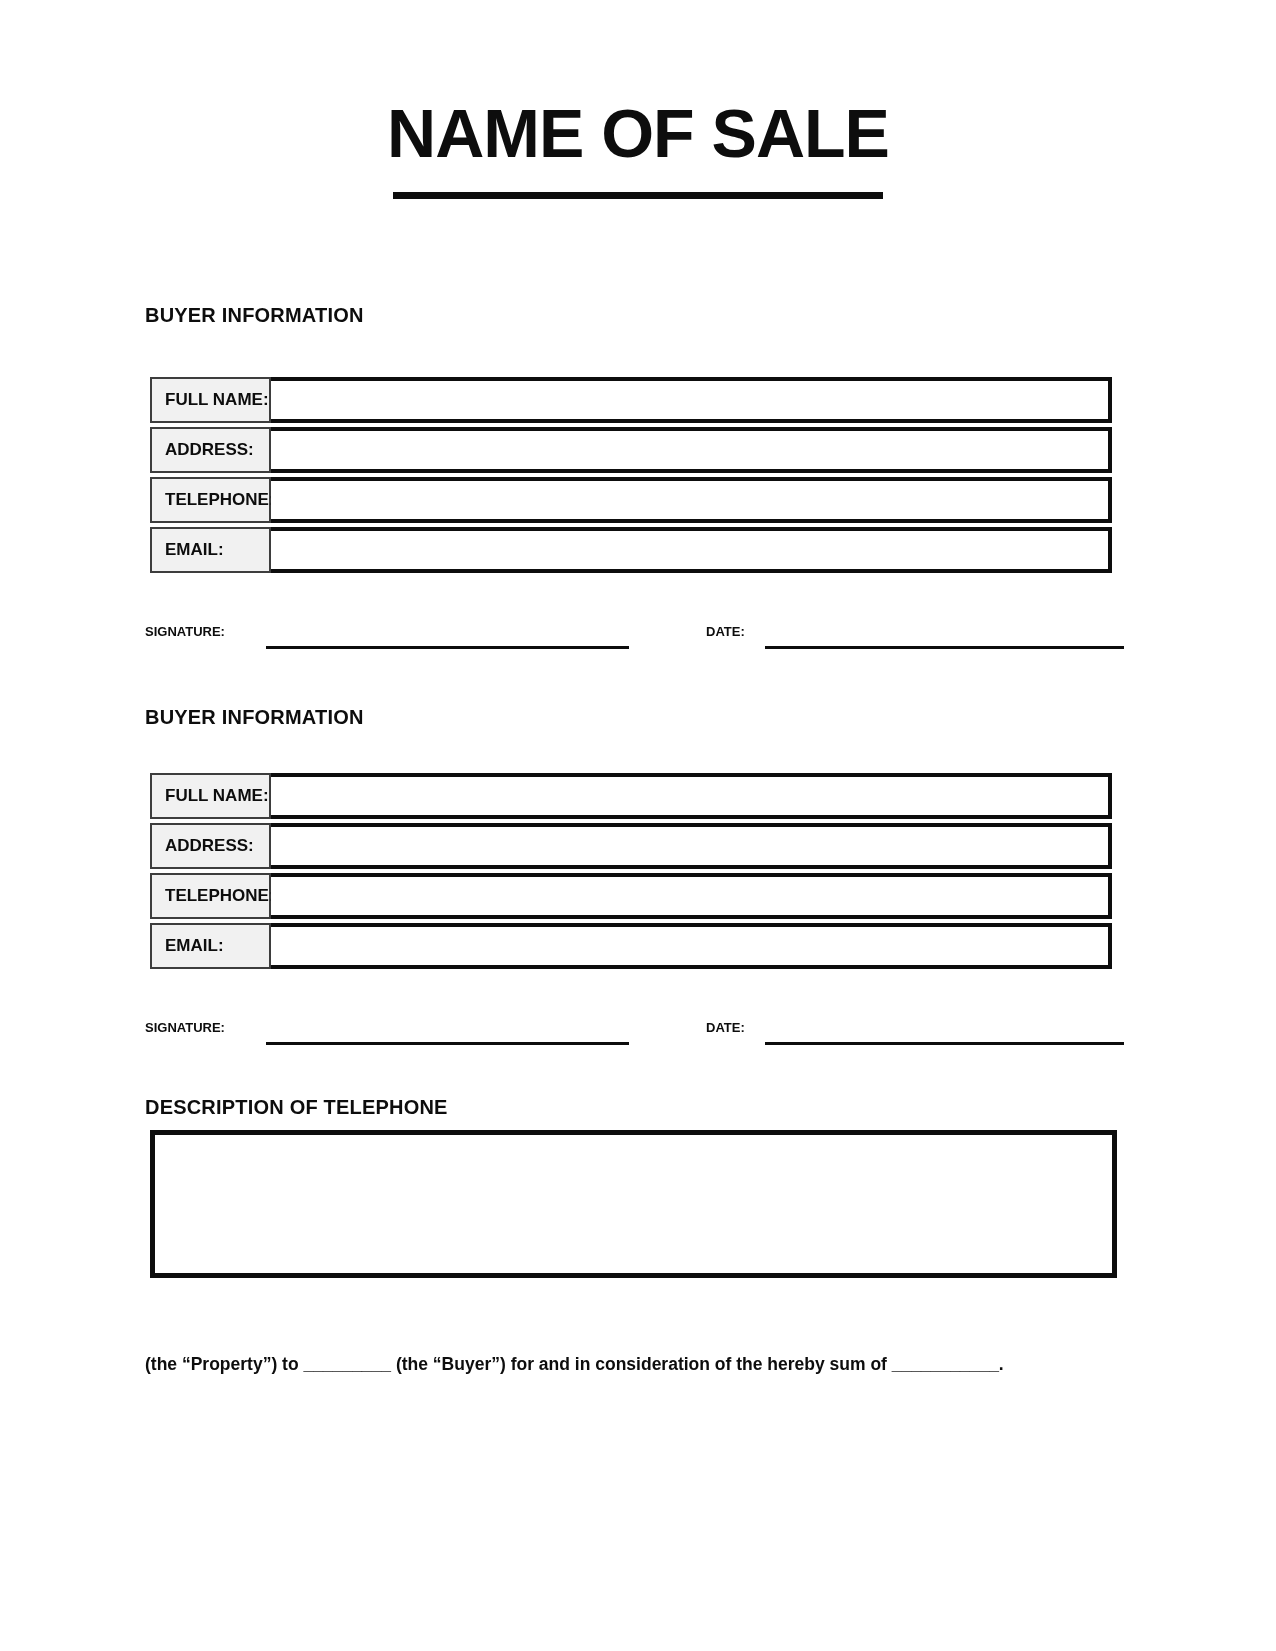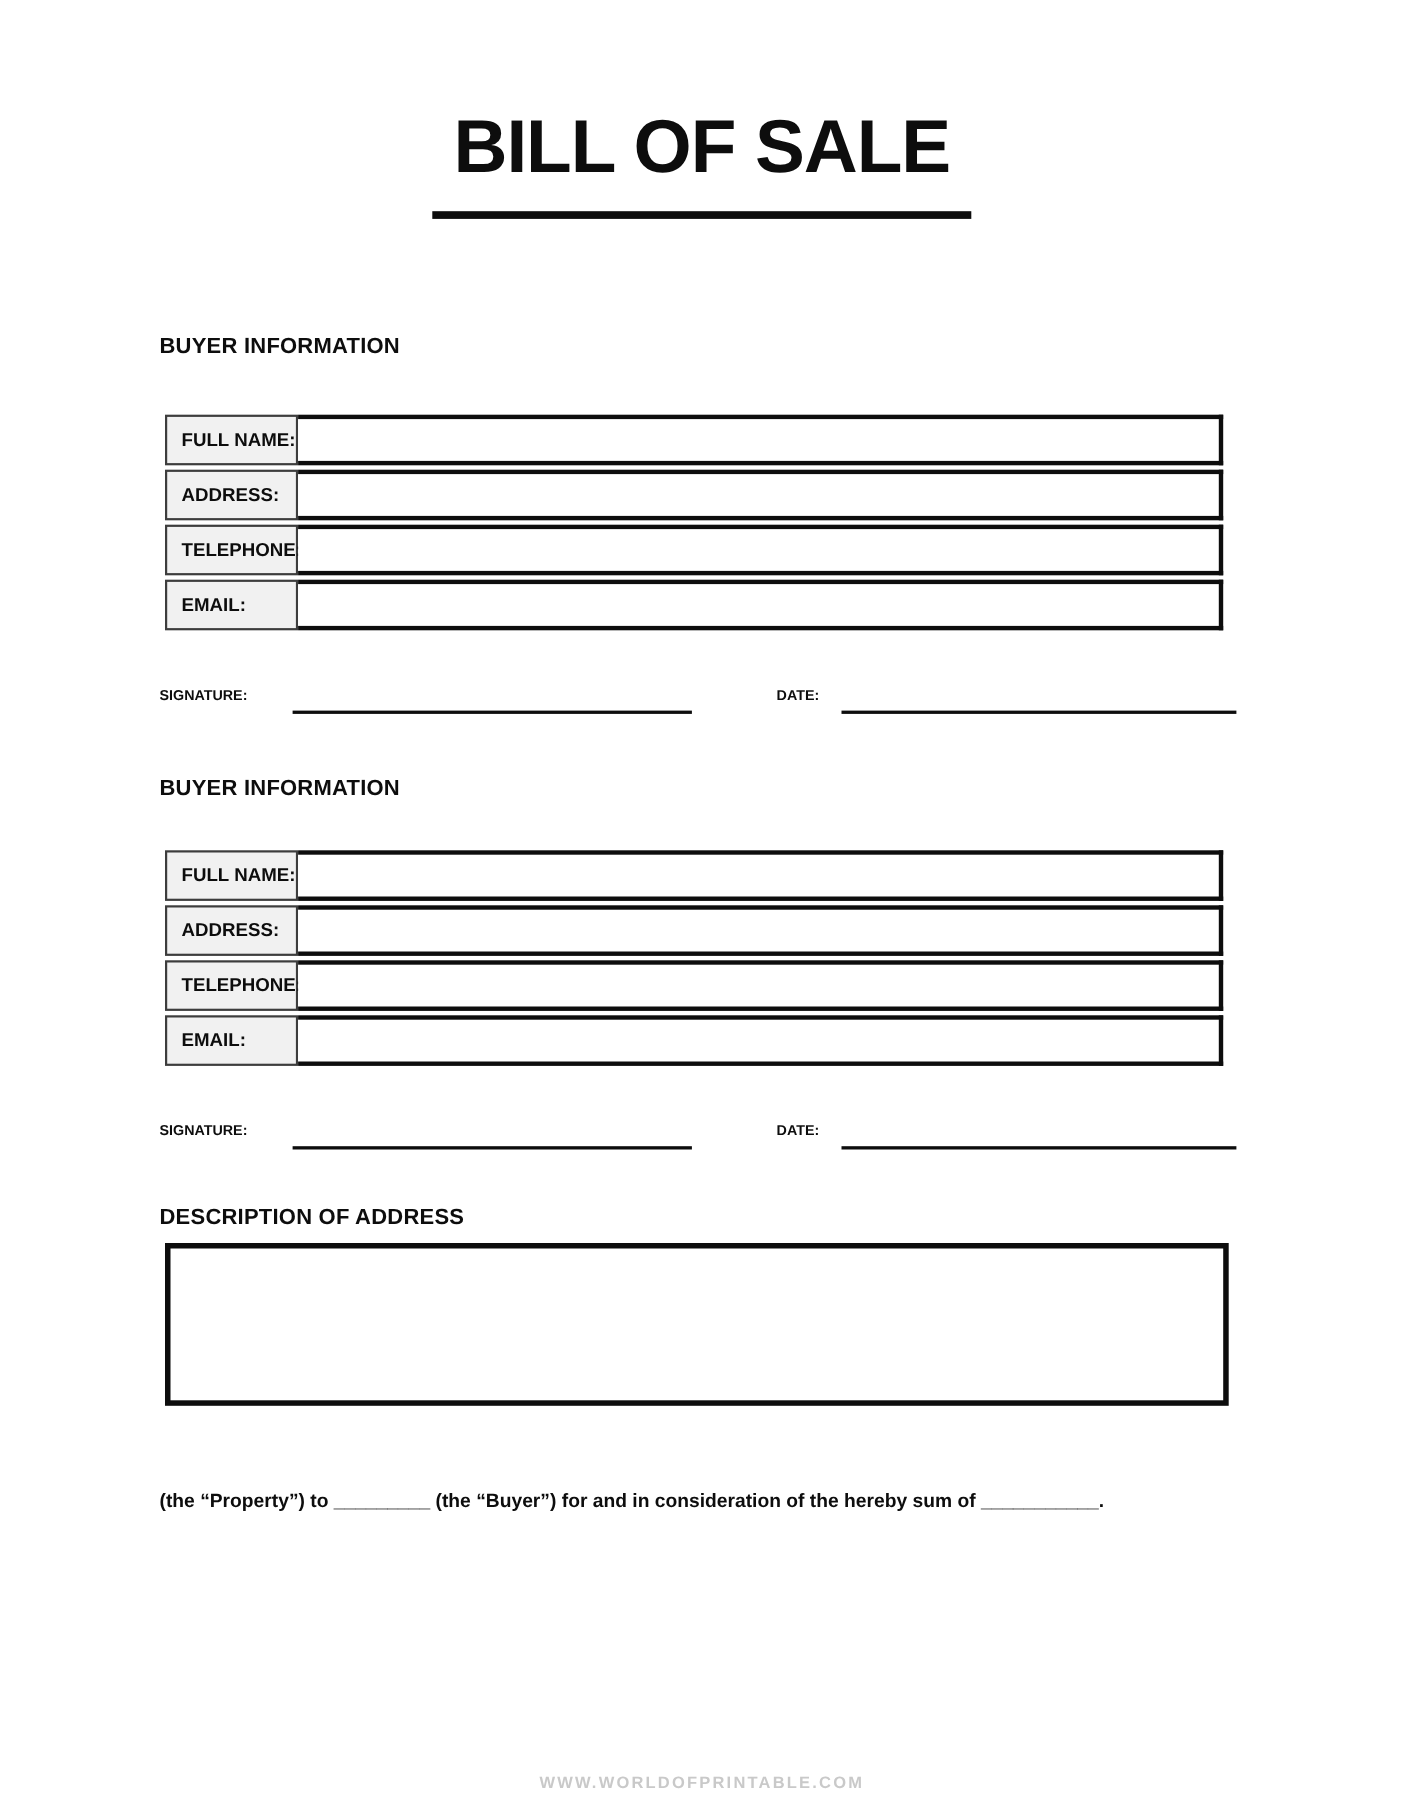--- a/index.html
+++ b/index.html
@@ -89,21 +89,21 @@
     left:0;right:0;top:1612px;text-align:center;
     font-size:15px;font-weight:bold;letter-spacing:2px;
     color:#c9c9c9;
   }
 </style>
 </head>
 <body>
 
 <div class="page">
 
-  <h1 class="abs doc-title">BILL OF SALE</h1>
+  <h1 class="abs doc-title">NAME OF SALE</h1>
   <div class="abs title-rule"></div>
 
   <h2 class="abs sec-heading" id="seller-heading">BUYER INFORMATION</h2>
 
   <div class="abs ftable" id="seller-table">
     <div class="frow">
       <div class="flabel">FULL NAME:</div>
       <div class="fval"><input value="" style=""></div>
     </div>
     <div class="frow">
@@ -144,24 +144,23 @@
       <div class="flabel">EMAIL:</div>
       <div class="fval"><input value="" style=""></div>
     </div>
   </div>
 
   <div class="abs sig-label" id="buyer-sig-label">SIGNATURE:</div>
   <div class="abs sig-line" id="buyer-sig-line"></div>
   <div class="abs sig-label" id="buyer-date-label">DATE:</div>
   <div class="abs sig-line" id="buyer-date-line"></div>
 
-  <h2 class="abs sec-heading" id="property-heading">DESCRIPTION OF ADDRESS</h2>
+  <h2 class="abs sec-heading" id="property-heading">DESCRIPTION OF TELEPHONE</h2>
   <div class="abs desc-box">
     <textarea style=""></textarea>
   </div>
 
   <div class="abs legal">
     <span>(the “Property”) to _________  (the “Buyer”) for and in consideration of the hereby sum of ___________.</span>
   </div>
 
-  <div class="abs site-footer">WWW.WORLDOFPRINTABLE.COM</div>
 
 </div>
 
 </body></html>

